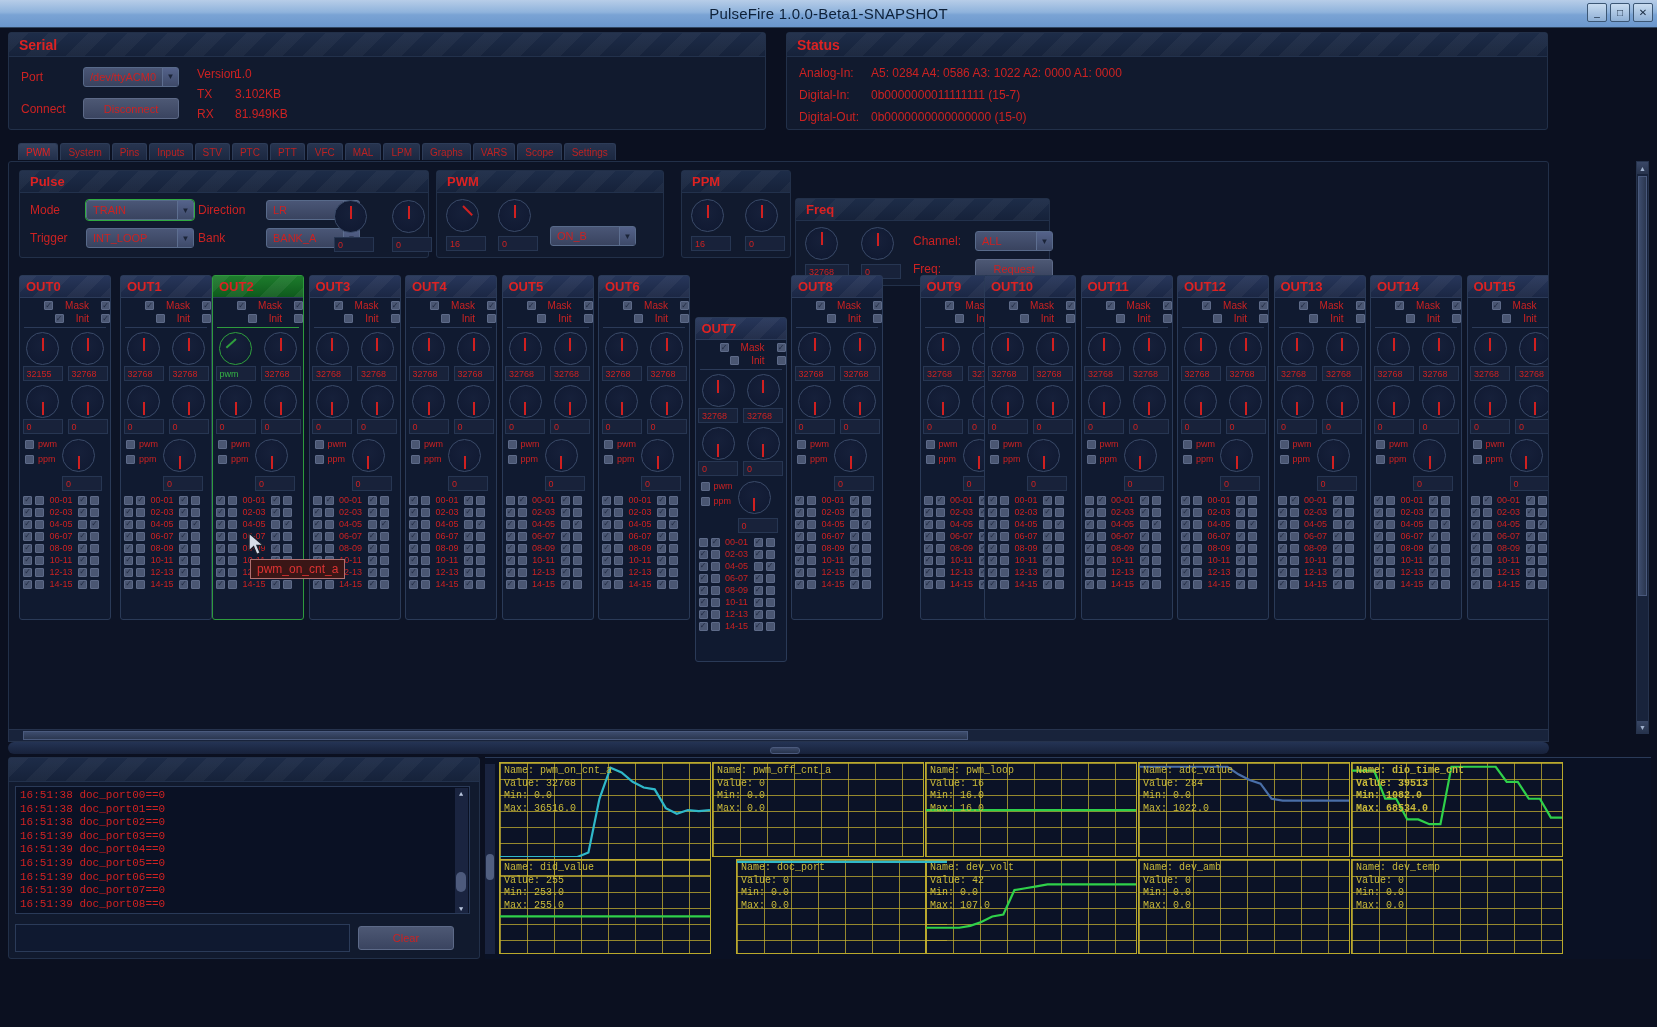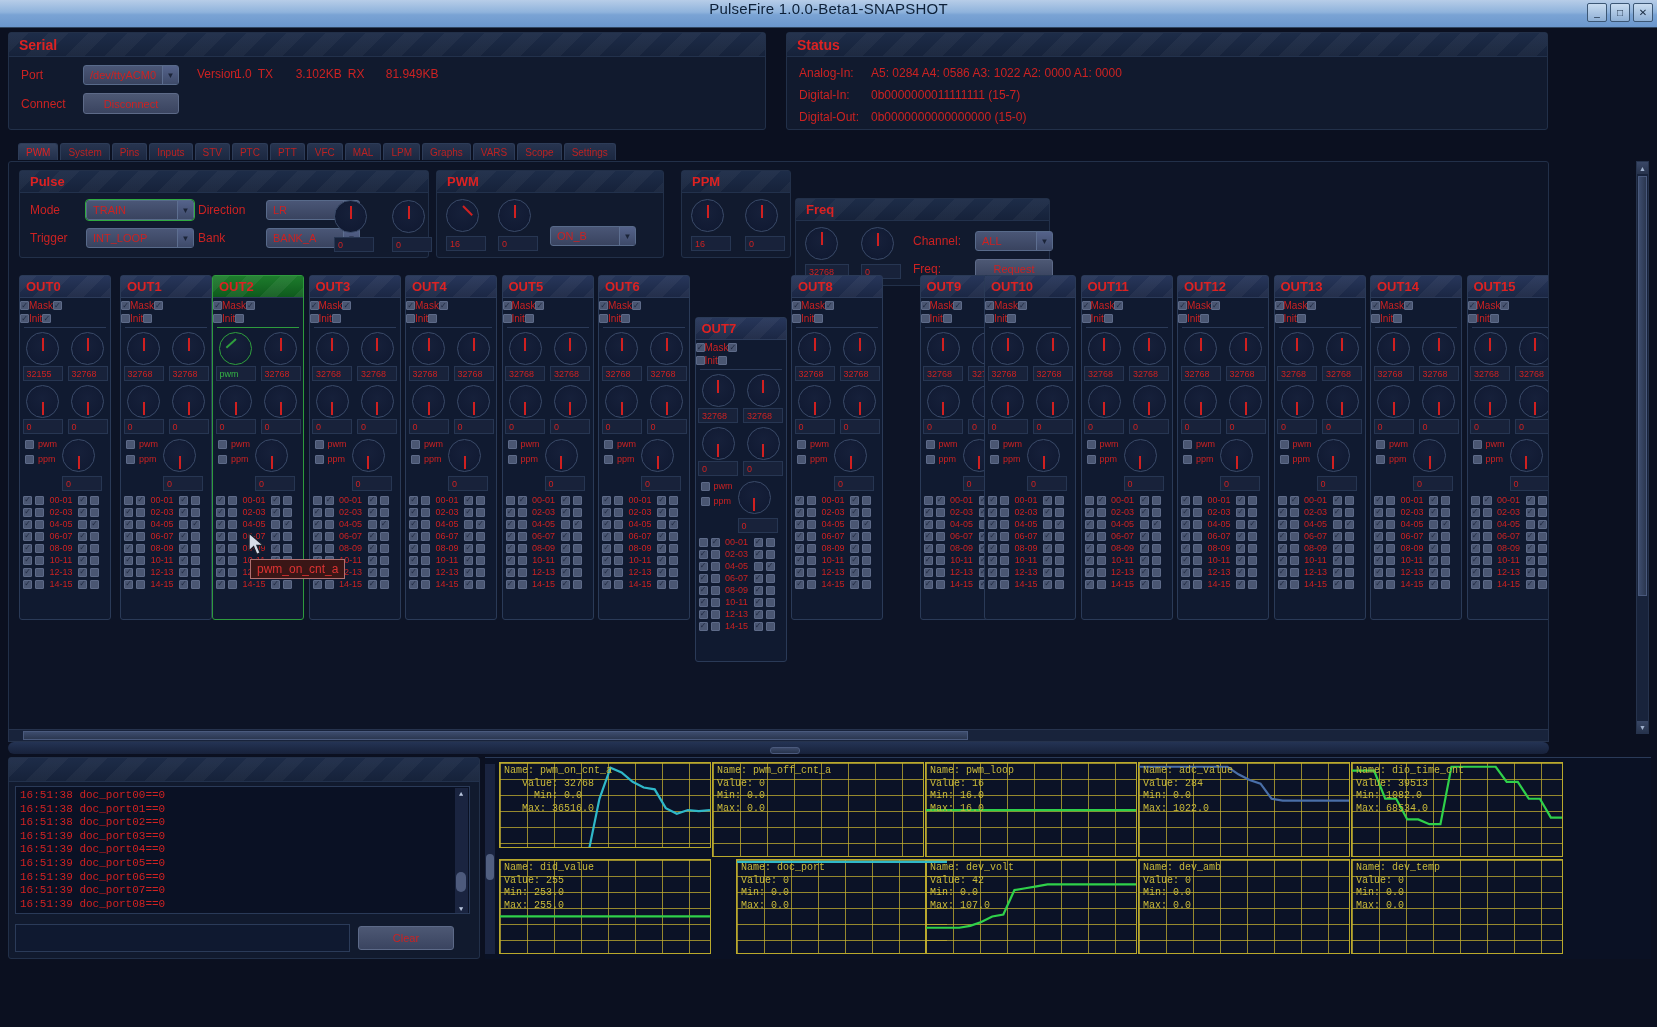--- a/index.html
+++ b/index.html
@@ -9,21 +9,21 @@
     font-family:"Liberation Sans", sans-serif;
     color:#cc2222;
     position:relative;
   }
 
   
   #titlebar{
     position:absolute; left:0; top:0; width:1657px; height:28px;
     background:linear-gradient(180deg,#b7cde8 0%,#8fb3dc 45%,#7aa3d4 55%,#6b97cd 100%);
     border-bottom:1px solid #31465f;
-    display:flex; align-items:flex-start; justify-content:center;
+    display:flex; align-items:center; justify-content:center;
   }
   #titlebar .ttl{
     font-size:15px; color:#0d2038; font-weight:normal; letter-spacing:.2px;
   }
   #winbtns{ position:absolute; right:4px; top:3px; display:flex; gap:3px; }
   .wbtn{
     width:20px; height:19px; background:linear-gradient(180deg,#c9dcf0,#8fb0d6);
     border:1px solid #3c5775; border-radius:2px;
     display:flex; align-items:center; justify-content:center;
     color:#16283f; font-size:10px; line-height:1;
@@ -68,21 +68,21 @@
   .combo.sel{ outline:1px solid #2faa3f; outline-offset:0; }
   .btn{
     background:linear-gradient(180deg,#4d5874,#3a4460);
     border:1px solid #5d6a88; border-radius:3px;
     height:21px; min-width:96px; color:#cc2222; font-size:11px;
     display:inline-flex; align-items:center; justify-content:center;
   }
 
   .kv{ display:flex; font-size:12px; }
   .kv .k{ width:38px; }
-  #verbox{ display:flex; flex-direction:row; gap:6px; padding-top:2px;}
+  #verbox{ display:flex; flex-direction:column; gap:6px; padding-top:2px;}
   #serialgrid{ display:grid; grid-template-columns:56px auto; row-gap:8px; column-gap:6px; align-items:center;}
 
   #status .body{ padding:9px 0 0 12px; display:flex; flex-direction:column; gap:8px; font-size:12px;}
   #status .body .line{ display:flex; }
   #status .body .line .k{ width:72px; }
 
   
   #tabs{ position:absolute; left:18px; top:143px; display:flex; gap:2px; }
   .tab{
     height:17px; padding:0 7px;
@@ -151,21 +151,21 @@
     border-bottom:1px solid #2c3b5a;
     display:flex; align-items:center; padding-left:6px;
     font-size:13px; color:#dd2222; font-weight:bold;
   }
   .outcol.hl > .ohead{
     background:
       repeating-linear-gradient(135deg, rgba(255,255,255,.06) 0 12px, rgba(255,255,255,0) 12px 24px),
       linear-gradient(180deg,#1d7c2c,#0f5a1d);
   }
   .outcol.hl{ border-color:#2e9b3d; }
-  .maskrow{ display:flex; align-items:center; justify-content:flex-start; gap:0; font-size:10px; padding-top:2px;}
+  .maskrow{ display:flex; align-items:center; justify-content:flex-end; gap:12px; font-size:10px; padding-top:2px;}
   .cb{ width:9px; height:9px; background:#4a5672; border:1px solid #5d6a88; border-radius:1px;
        display:inline-flex; align-items:center; justify-content:center; font-size:7px; color:#1a2238; line-height:1;}
   .cb.on::after{ content:"\2713"; color:#202a42; font-size:8px; }
   .divider{ height:1px; background:#2b3a58; margin:3px 4px 0; }
   .divider.g{ background:#2e9b3d; }
   .knrow{ display:flex; justify-content:space-around; padding-top:4px; }
   .vrow{ display:flex; justify-content:space-around; padding-top:1px; }
   .vrow .vbox{ width:40px; }
   .ppmrow{ display:flex; align-items:flex-start; padding:5px 4px 0 5px; gap:4px; }
   .ppmlabels{ display:flex; flex-direction:column; gap:5px; font-size:9px; }
@@ -2191,21 +2191,21 @@
       <div class="ar" style="bottom:0;">▼</div>
     </div>
   </div>
   <div id="cmdrow">
     <input id="cmdinput" type="text" value="" style="">
     <div class="btn" id="clearbtn">Clear</div>
   </div>
 </div>
 
 <div id="graphs">
-    <div class="gcell" style="left: 14px; top: 4px; width: 212px; height: 86px; text-align: center;">
+    <div class="gcell" style="left: 14px; top: 4px; width: 212px; height: 115px;">
       <div class="grid"></div>
       <svg class="gsvg" viewBox="0 0 212 95" preserveAspectRatio="none">
         <polyline points="0.0,95.0 11.2,95.0 22.3,95.0 33.5,95.0 44.6,95.0 55.8,95.0 66.9,95.0 78.1,95.0 89.3,90.3 100.4,36.1 111.6,4.8 122.7,9.5 133.9,19.0 145.1,24.7 156.2,26.6 167.4,45.6 178.5,51.3 189.7,47.5 200.8,48.5 212.0,47.5" fill="none" stroke="#2fb8c9" stroke-width="2.2" vector-effect="non-scaling-stroke"></polyline>
       </svg>
       <div class="gtext">
         <div><span>Name:</span> <span>pwm_on_cnt_a</span></div>
         <div><span>Value:</span> <span>32768</span></div>
         <div><span>Min:</span> <span>0.0</span></div>
         <div><span>Max:</span> <span>36516.0</span></div>
       </div>
@@ -2239,21 +2239,21 @@
       <svg class="gsvg" viewBox="0 0 212 95" preserveAspectRatio="none">
         <polyline points="0.0,3.8 11.2,3.8 22.3,3.8 33.5,3.8 44.6,3.8 55.8,3.8 66.9,3.8 78.1,3.8 89.3,3.8 100.4,11.4 111.6,17.1 122.7,20.9 133.9,36.1 145.1,38.0 156.2,38.0 167.4,38.0 178.5,38.0 189.7,38.0 200.8,38.0 212.0,38.0" fill="none" stroke="#4a6fa8" stroke-width="2.2" vector-effect="non-scaling-stroke"></polyline>
       </svg>
       <div class="gtext">
         <div><span>Name:</span> <span>adc_value</span></div>
         <div><span>Value:</span> <span>284</span></div>
         <div><span>Min:</span> <span>0.0</span></div>
         <div><span>Max:</span> <span>1022.0</span></div>
       </div>
     </div>
-    <div class="gcell" style="left: 866px; top: 4px; width: 212px; height: 95px;">
+    <div class="gcell" style="left: 866px; top: 4px; width: 212px; height: 95px; font-weight: bold;">
       <div class="grid"></div>
       <svg class="gsvg" viewBox="0 0 212 95" preserveAspectRatio="none">
         <polyline points="0.0,7.6 11.2,7.6 22.3,7.6 33.5,36.1 44.6,36.1 55.8,57.0 66.9,57.0 78.1,61.8 89.3,61.8 100.4,3.8 111.6,3.8 122.7,3.8 133.9,3.8 145.1,3.8 156.2,19.0 167.4,19.0 178.5,36.1 189.7,36.1 200.8,55.1 212.0,55.1" fill="none" stroke="#2fd14a" stroke-width="2.2" vector-effect="non-scaling-stroke"></polyline>
       </svg>
       <div class="gtext">
         <div><span>Name:</span> <span>dio_time_cnt</span></div>
         <div><span>Value:</span> <span>39513</span></div>
         <div><span>Min:</span> <span>1082.0</span></div>
         <div><span>Max:</span> <span>68534.0</span></div>
       </div>

